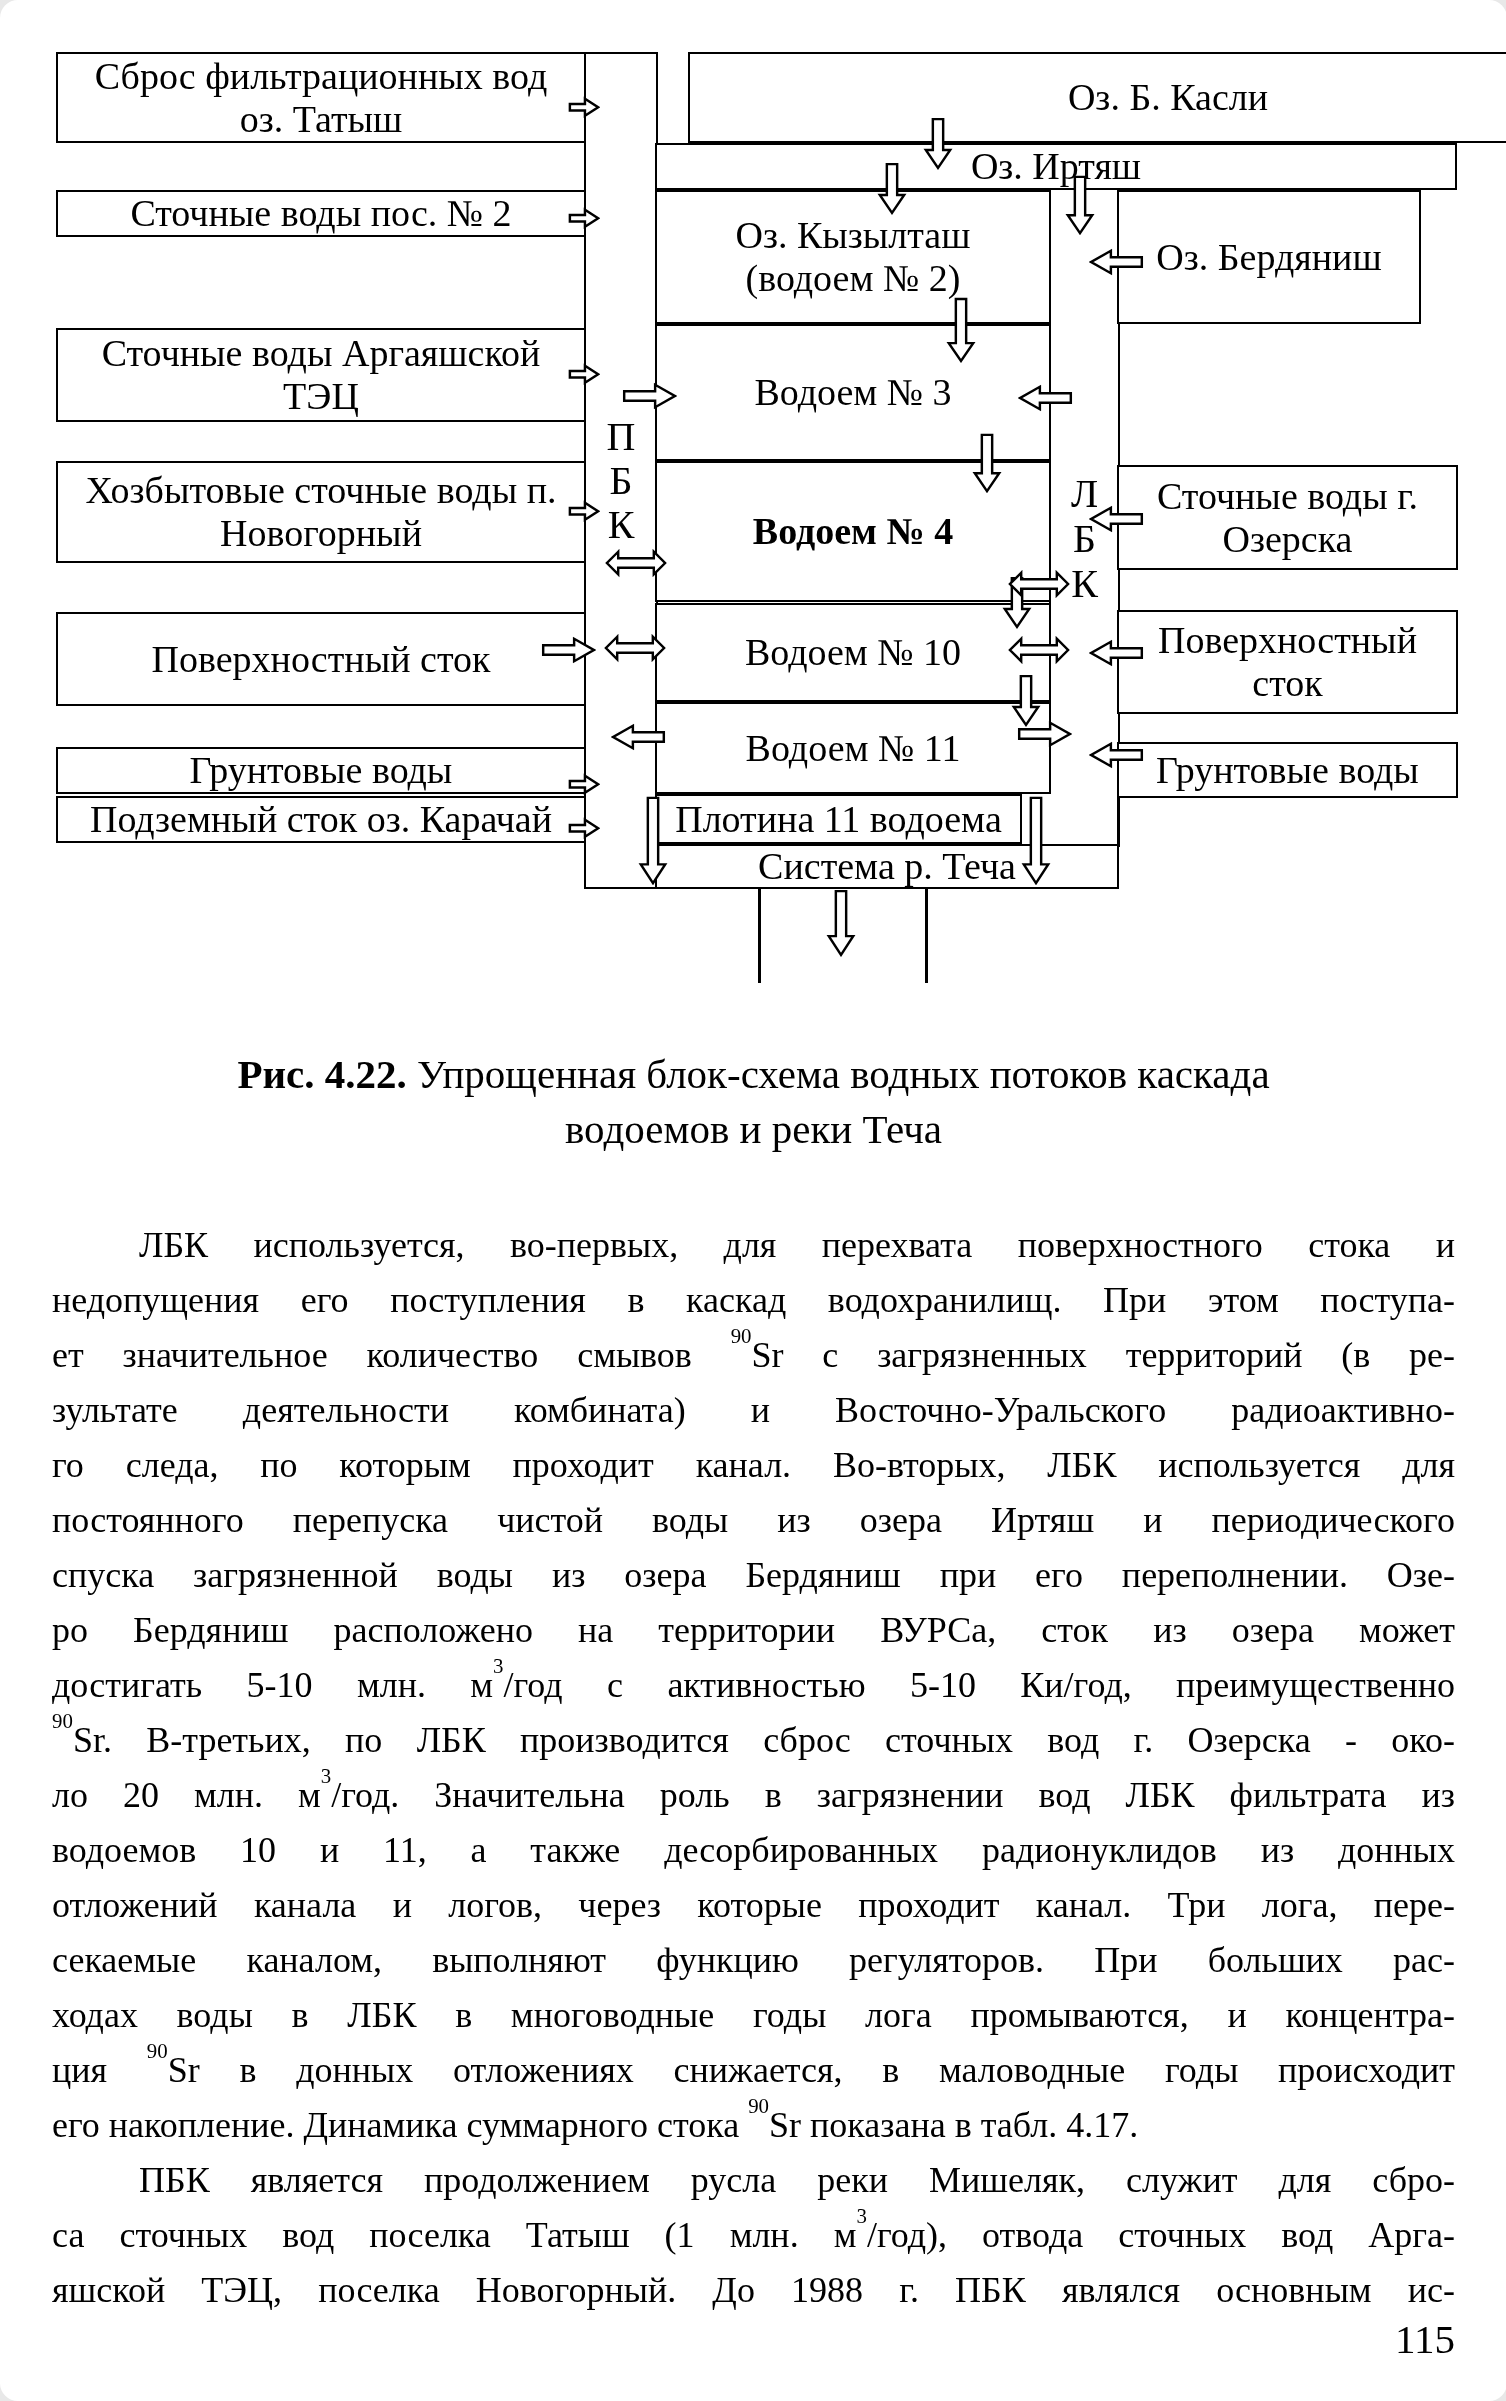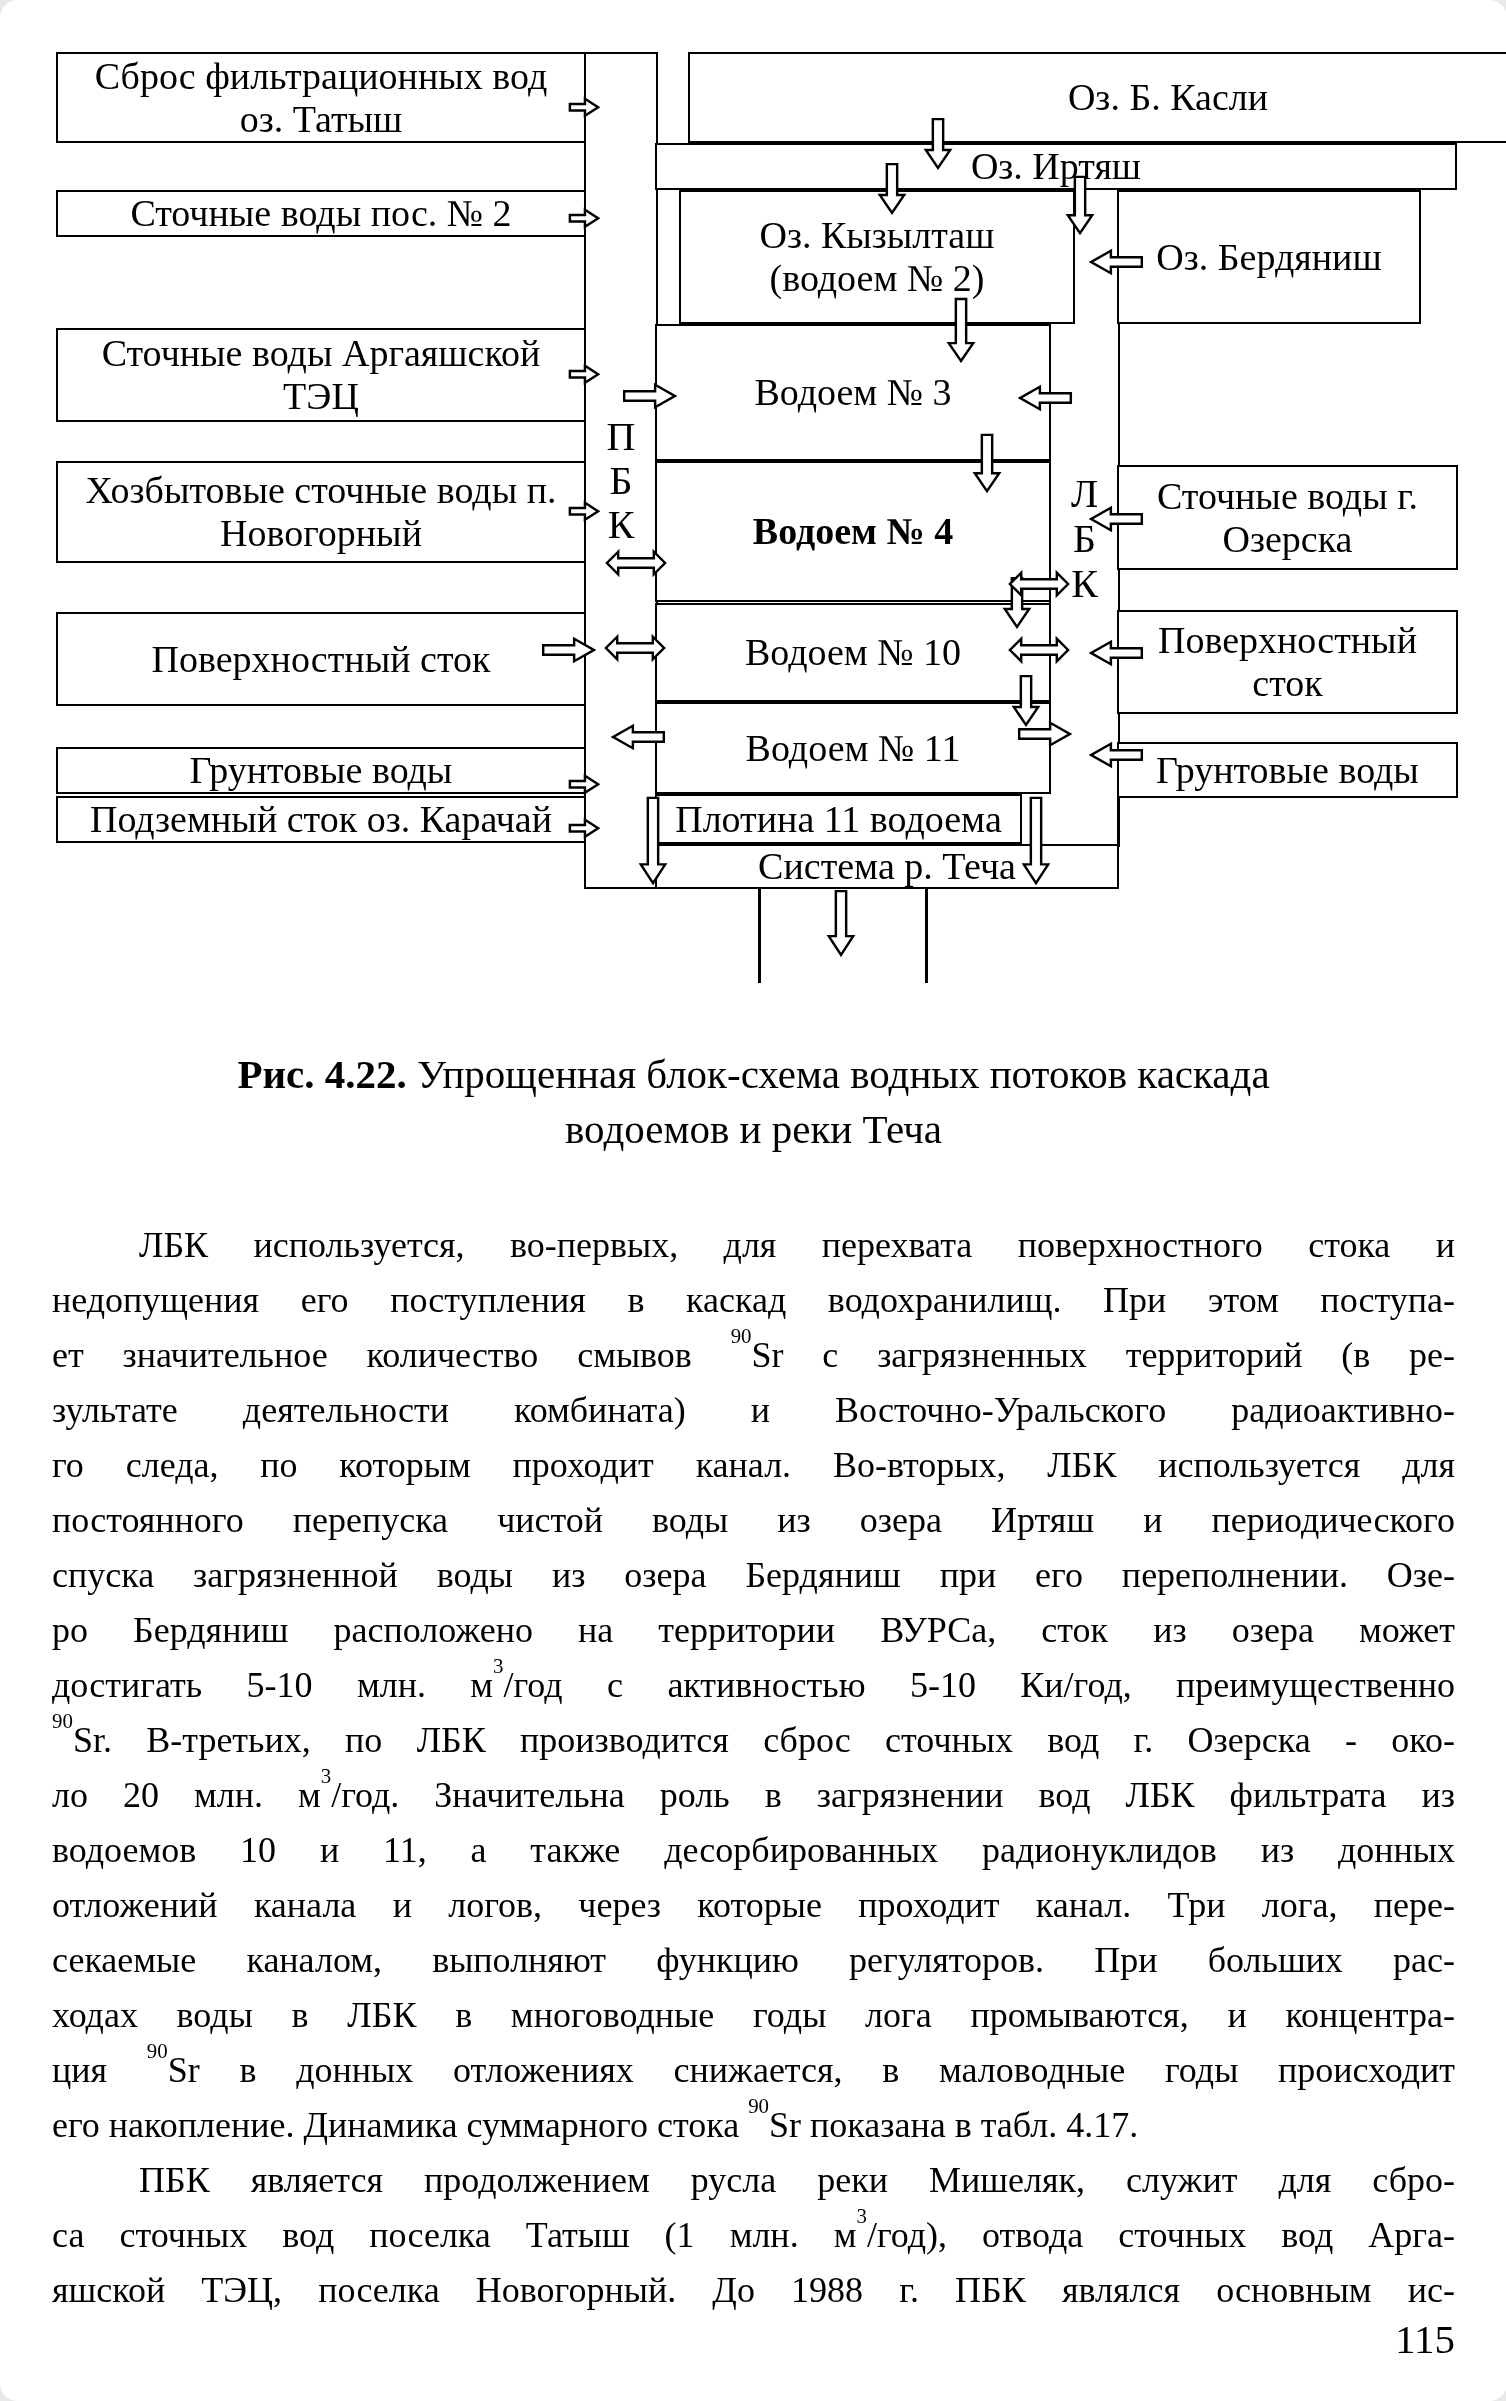--- a/index.html
+++ b/index.html
@@ -94,21 +94,21 @@
     <div class="dbox" style="left:56px;top:328px;width:530px;height:94px;">Сточные воды Аргаяшской
 ТЭЦ</div>
     <div class="dbox" style="left:56px;top:461px;width:530px;height:102px;">Хозбытовые сточные воды п.
 Новогорный</div>
     <div class="dbox" style="left:56px;top:612px;width:530px;height:94px;">Поверхностный сток</div>
     <div class="dbox" style="left:56px;top:747px;width:530px;height:47px;">Грунтовые воды</div>
     <div class="dbox" style="left:56px;top:796px;width:530px;height:47px;">Подземный сток оз. Карачай</div>
 
     <div class="dbox" style="left:655px;top:52px;width:960px;height:91px;margin-left:33px;">Оз. Б. Касли</div>
     <div class="dbox" style="left:655px;top:143px;width:802px;height:47px;">Оз. Иртяш</div>
-    <div class="dbox" style="left:655px;top:190px;width:396px;height:134px;margin-left:24px;">Оз. Кызылташ
+    <div class="dbox" style="left:655px;top:190px;width:396px;height:134px;">Оз. Кызылташ
 (водоем № 2)</div>
     <div class="dbox" style="left:655px;top:324px;width:396px;height:137px;text-align:center;">Водоем № 3</div>
     <div class="dbox" style="left:655px;top:461px;width:396px;height:141px;font-weight:bold;">Водоем № 4</div>
     <div class="dbox" style="left:655px;top:603px;width:396px;height:99px;">Водоем № 10</div>
     <div class="dbox" style="left:655px;top:702px;width:396px;height:92px;">Водоем № 11</div>
     <div class="dbox" style="left:655px;top:794px;width:367px;height:50px;">Плотина 11 водоема</div>
     <div class="dbox" style="left:655px;top:844px;width:464px;height:45px;">Система р. Теча</div>
 
     <div class="dbox" style="left:1117px;top:190px;width:304px;height:134px;">Оз. Бердяниш</div>
     <div class="dbox" style="left:1117px;top:465px;width:341px;height:105px;">Сточные воды г.

